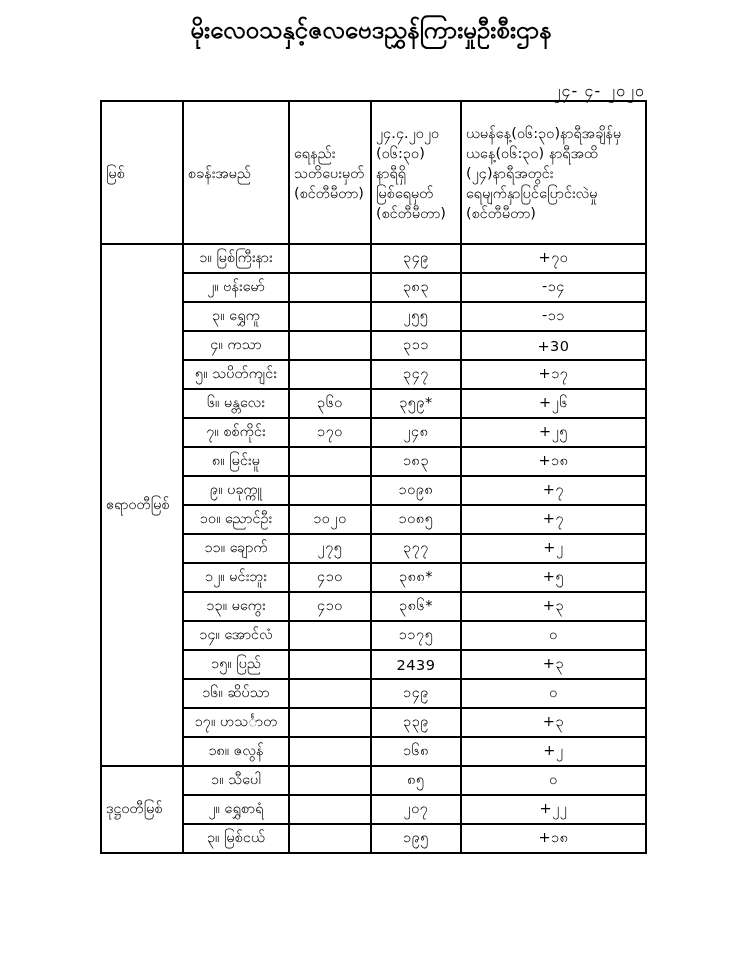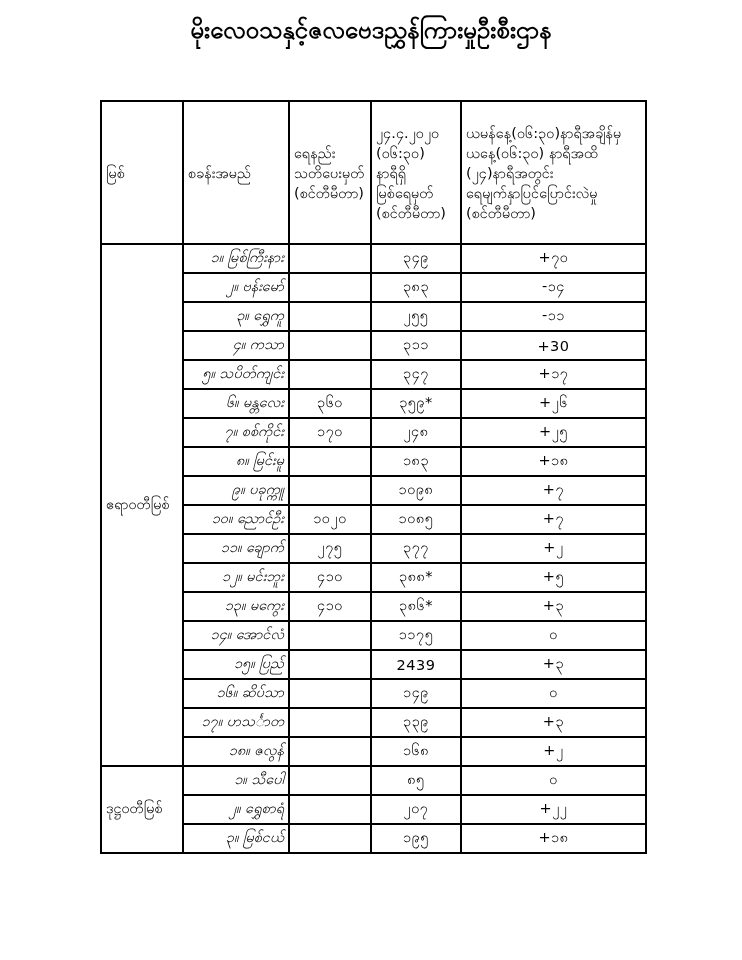--- a/index.html
+++ b/index.html
@@ -36,32 +36,33 @@
     height:141px;
     font-weight:normal;
     text-align:left;vertical-align:middle;
     white-space:pre-line;
     line-height:20px;
     font-size:13.5px;
     margin-left:48px;
   }
   tbody td{height:27px;}
   td.river-cell{text-align:left;vertical-align:middle;font-size:14.5px;}
-  td.station{text-align:right;padding-left:7px;font-style:italic;}
+  td.station{text-align:center;padding-left:7px;}
   td.num{text-align:center;letter-spacing:0.5px;}
 </style>
 </head>
 <body>
 
 <div class="page">
 
   <div class="title-block">
     <div class="title-line">မိုးလေဝသနှင့်ဇလဗေဒညွှန်ကြားမှုဦးစီးဌာန</div>
   </div>
 
+  <div class="report-date">၂၄- ၄- ၂၀၂၀</div>
 
   <table class="wl">
     <colgroup>
       <col class="c-river">
         <col class="c-station">
         <col class="c-warning">
         <col class="c-level">
         <col class="c-change">
     </colgroup>
     <thead>

